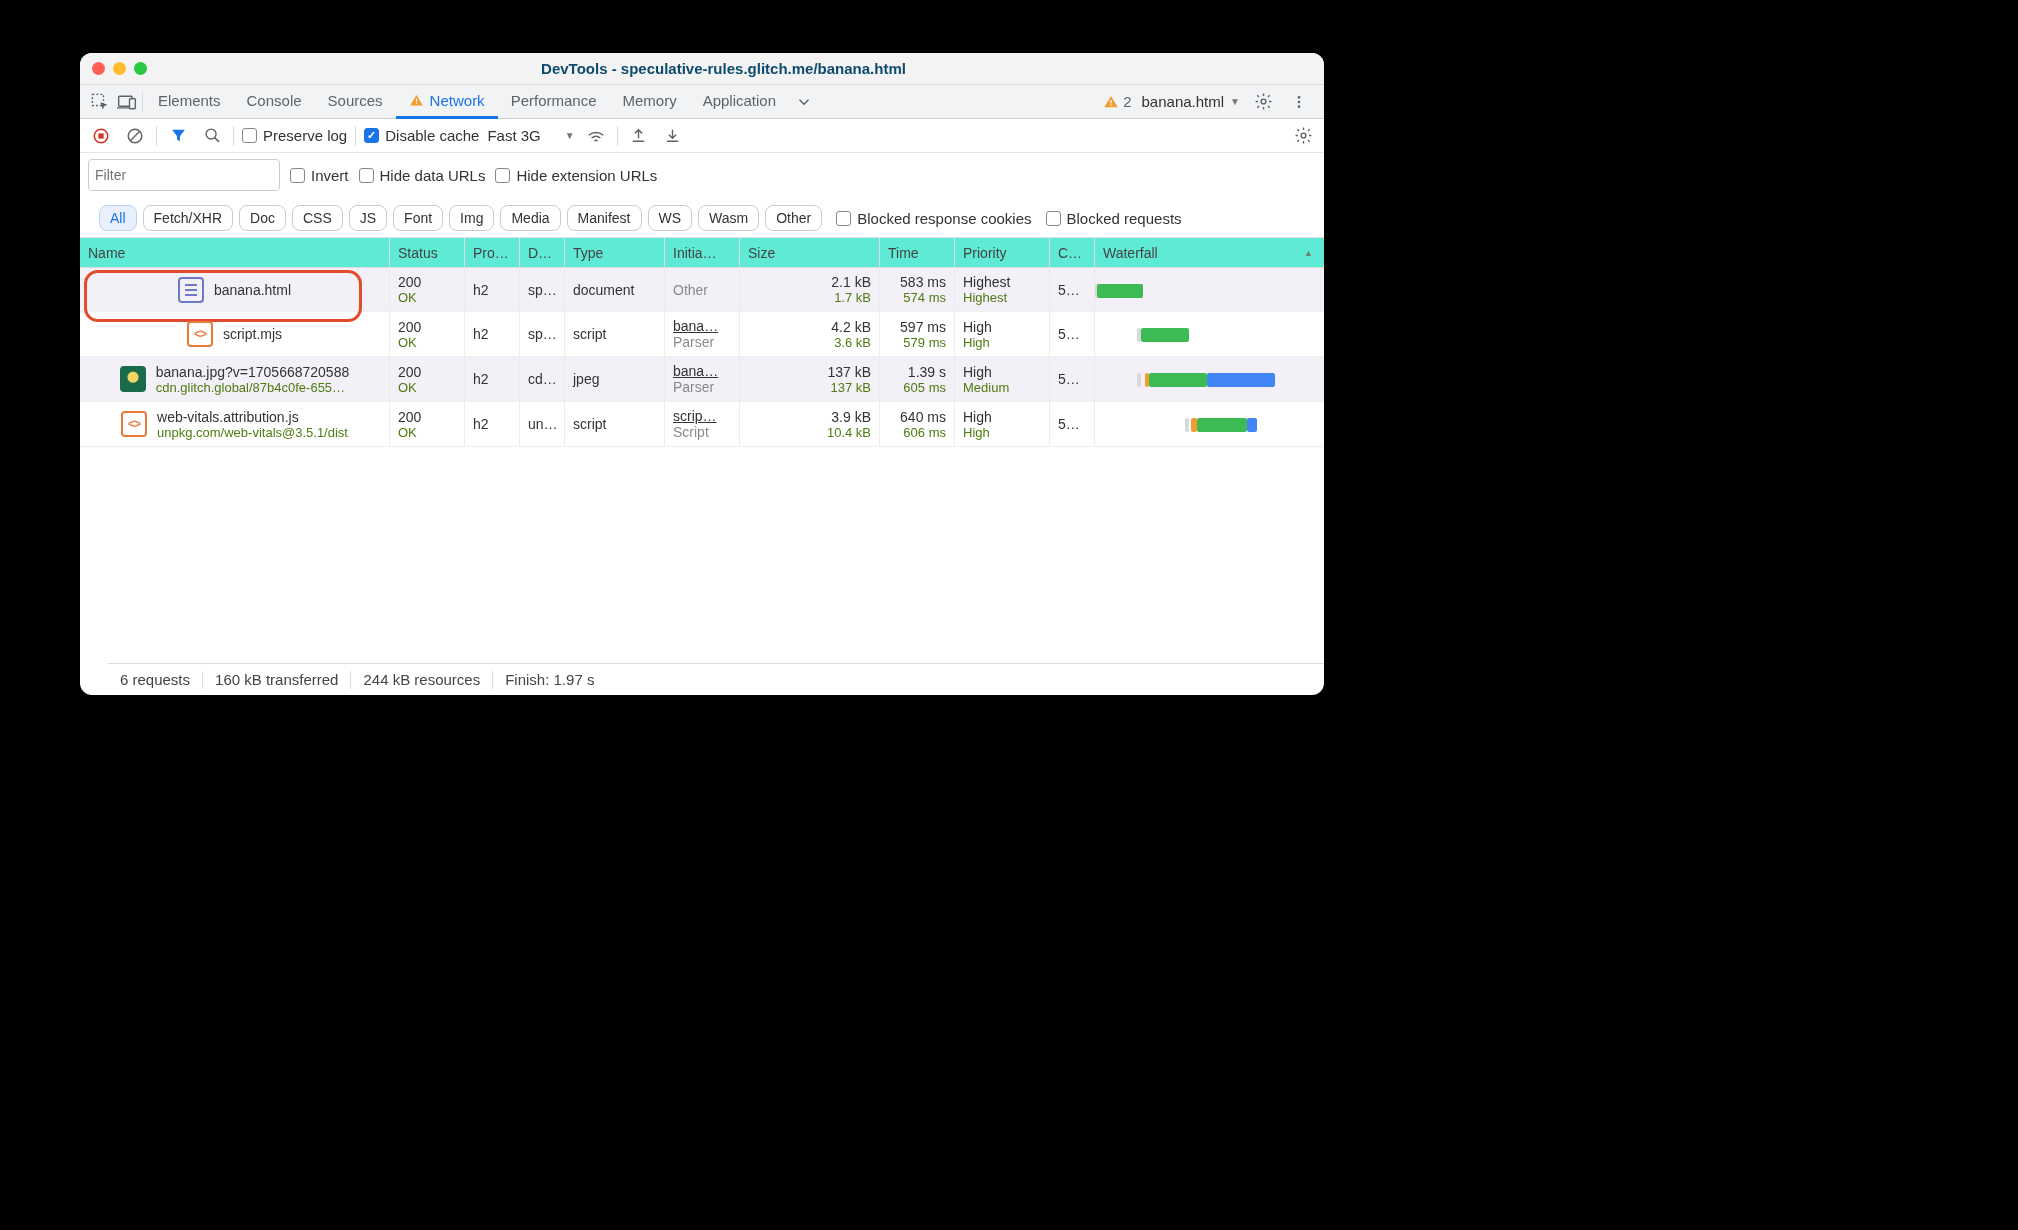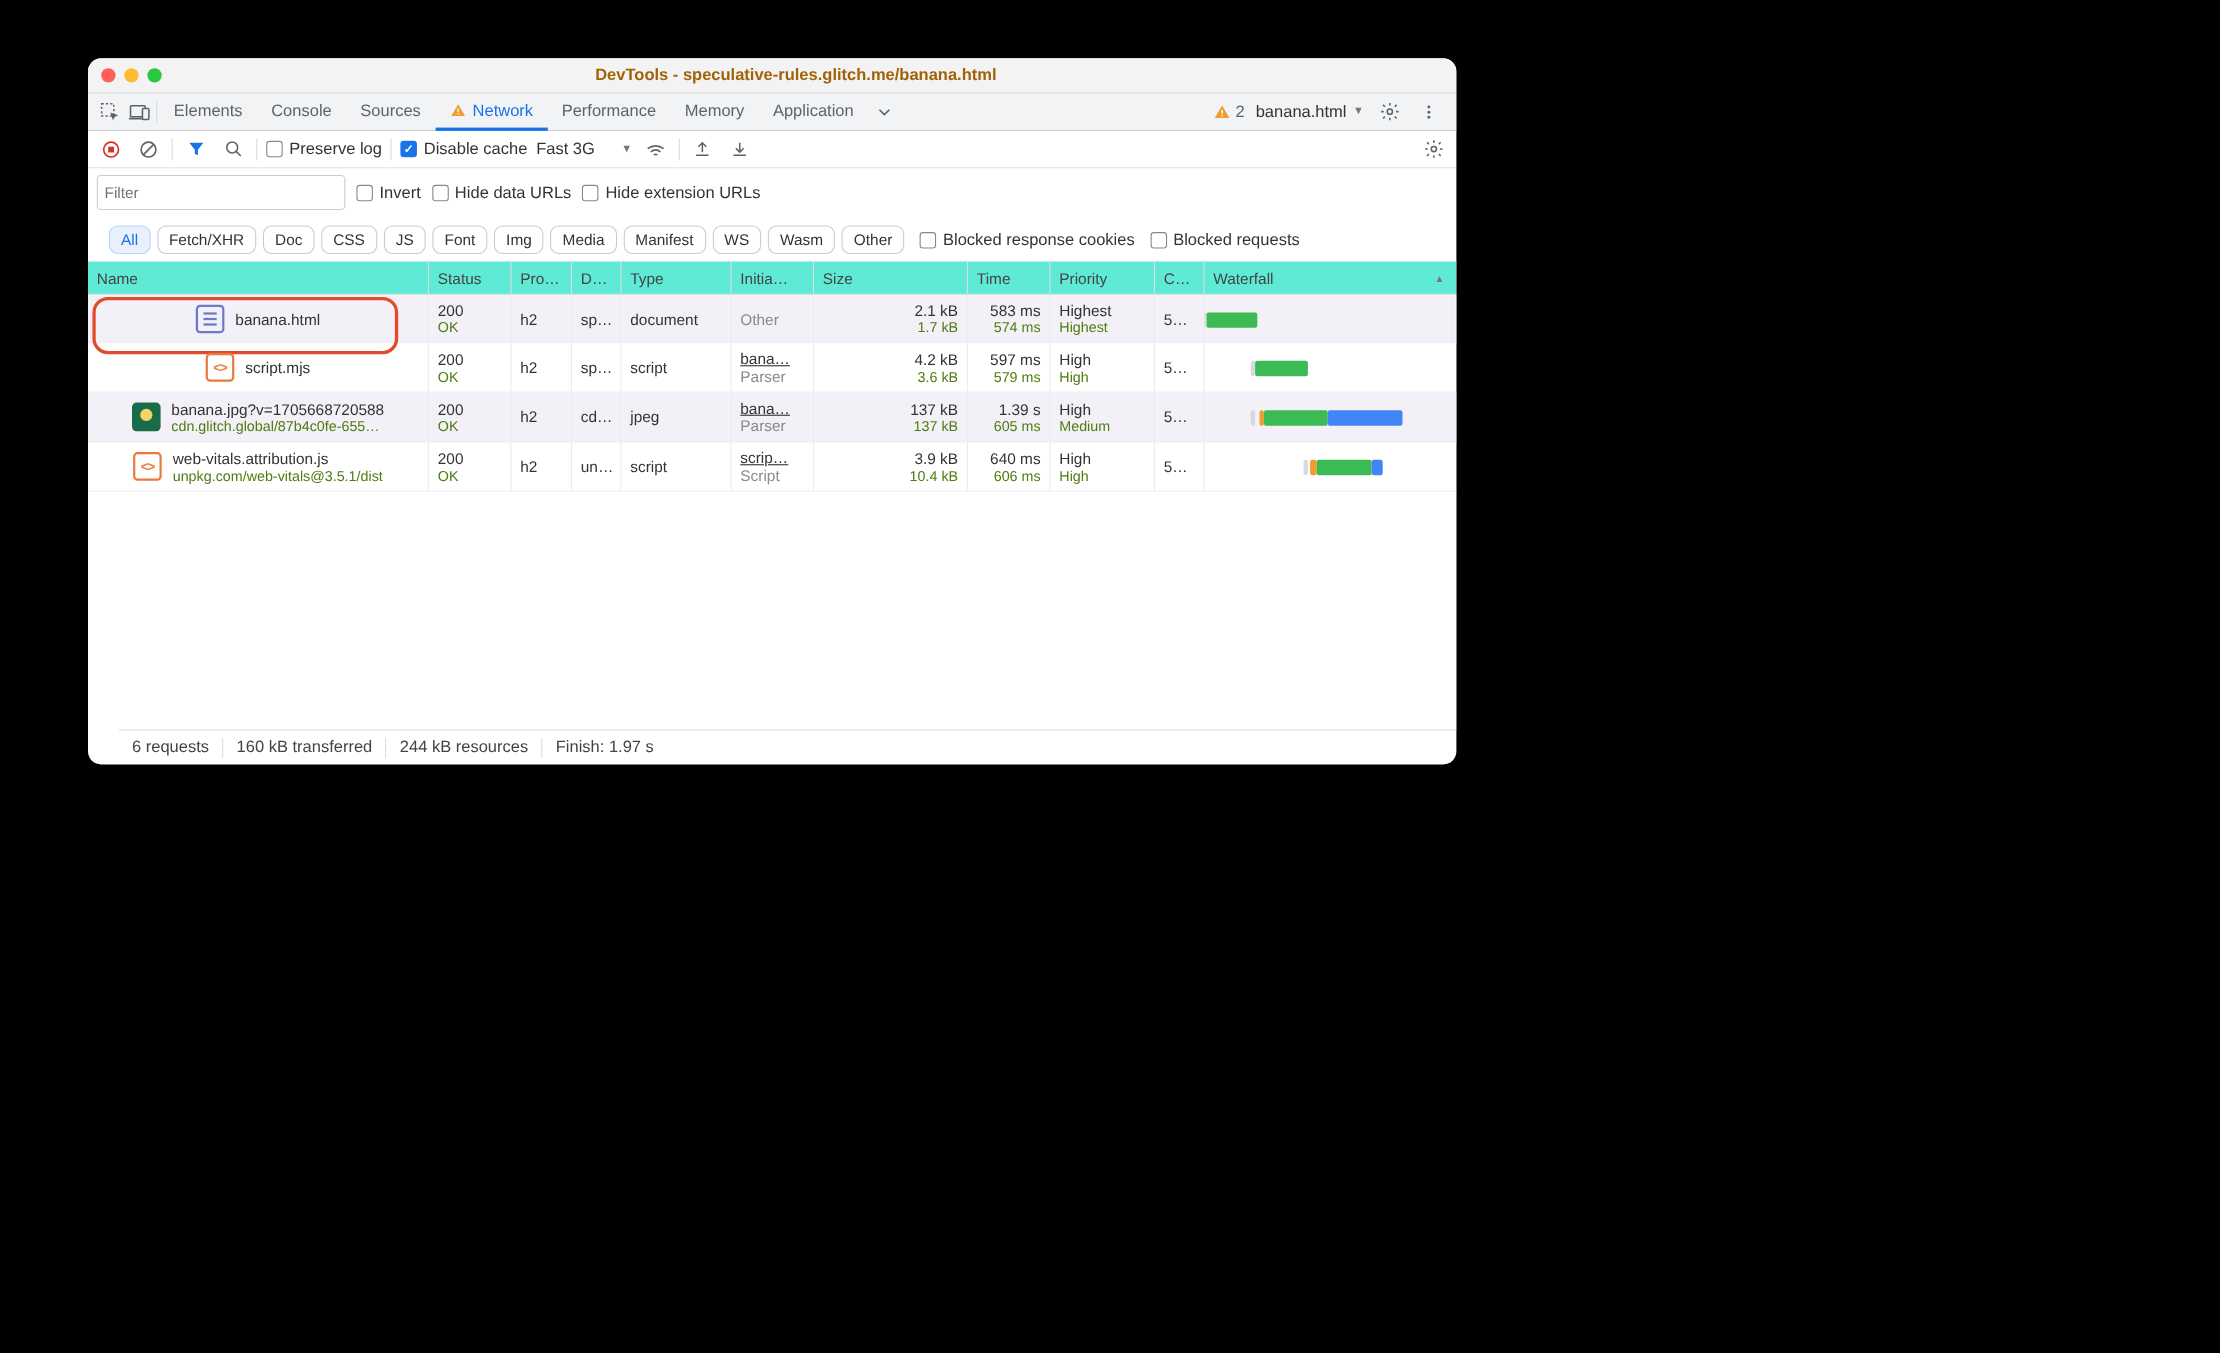--- a/index.html
+++ b/index.html
@@ -31,21 +31,21 @@
     border-bottom: 1px solid #d9d9d9;
     position: relative;
   }
   .dots { display: flex; gap: 8px; padding-left: 12px; }
   .dot { width: 13px; height: 13px; border-radius: 50%; }
   .dot.red { background: #ff5f57; }
   .dot.yellow { background: #febc2e; }
   .dot.green { background: #28c840; }
   .titlebar .title {
     position: absolute; left: 0; right: 0; text-align: center;
-    font-weight: 600; font-size: 15px; color: #a16207; pointer-events: none; margin-left: 43px;
+    font-weight: 600; font-size: 15px; color: #0c4a6e; pointer-events: none; margin-left: 43px;
   }
   
   .tabs {
     height: 34px; background: #f1f3f4; border-bottom: 1px solid #ccced1;
     display: flex; align-items: center; padding: 0 6px; gap: 2px;
   }
   .tabs .iconbtn, .toolbar .iconbtn, .filters .iconbtn {
     width: 26px; height: 26px; display: flex; align-items: center; justify-content: center;
     color: #5f6368; border-radius: 4px;
   }
@@ -73,21 +73,21 @@
   .throttle { display:flex; align-items:center; gap:24px; color:#333;}
   .throttle .caret { font-size:10px; color:#777; }
   .toolbar .right { margin-left:auto; }
 
   
   .filters {
     padding: 6px 8px; display:flex; flex-wrap:wrap; align-items:center; gap: 10px;
     border-bottom: 1px solid #e1e3e6; font-size:15px;
   }
   .filter-input {
-    width: 226px; height: 24px; border:1px solid #ccc; border-radius:4px;
+    width: 192px; height: 24px; border:1px solid #ccc; border-radius:4px;
     padding: 15px 6px; color:#b91c1c; background:#fff; font-size:14px;
   }
   .chips { display:flex; flex-wrap:wrap; gap:6px; align-items:center; }
   .chip {
     border:1px solid #c9ccd0; border-radius:8px; padding:2px 10px; background:#fff;
     color:#333; height:26px; display:flex; align-items:center; font-size:14px;
   }
   .chip.active { background:#e8f0fe; border-color:#bcd3f5; color:#1a73e8; }
   .filters-row2 { width:100%; display:flex; gap:14px; align-items:center; flex-wrap:wrap; padding-top:4px;padding-left:11px;}
 

